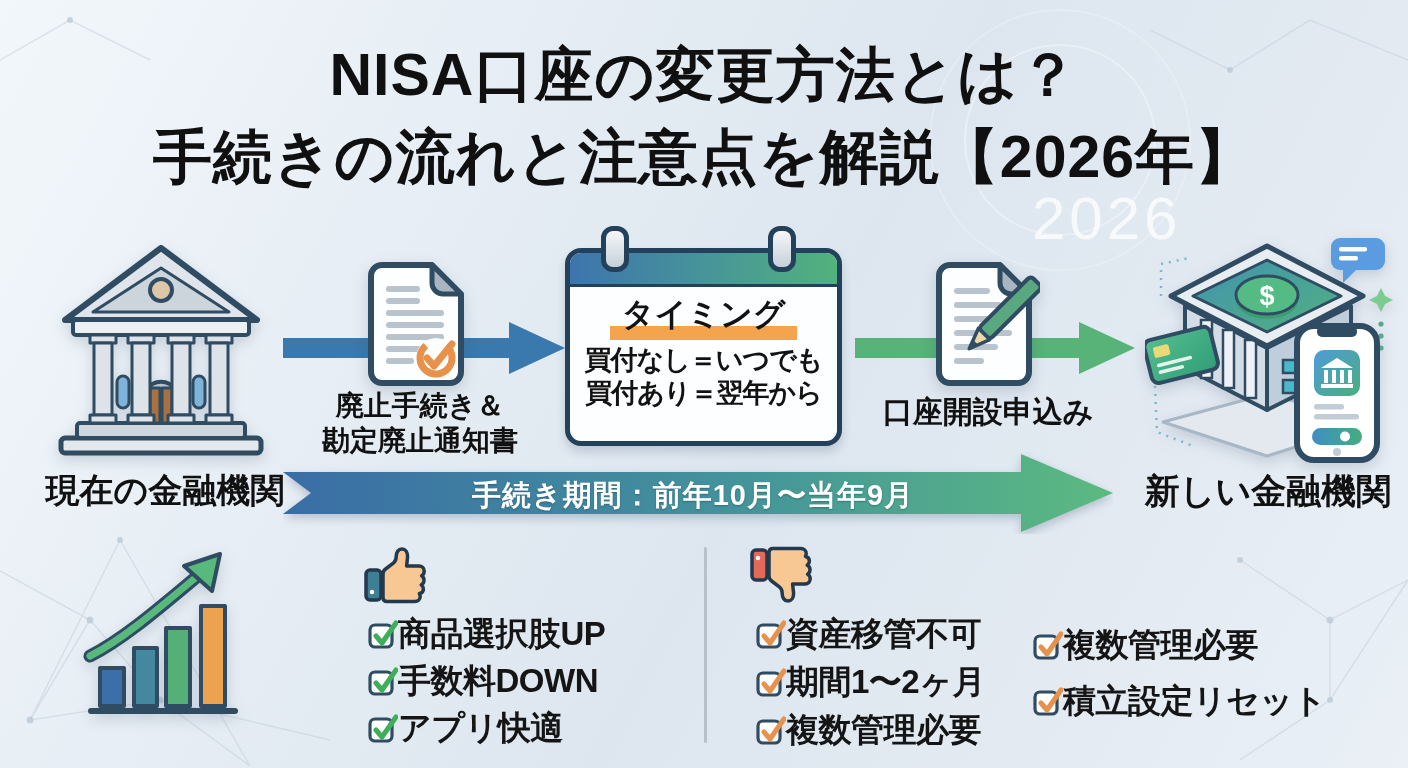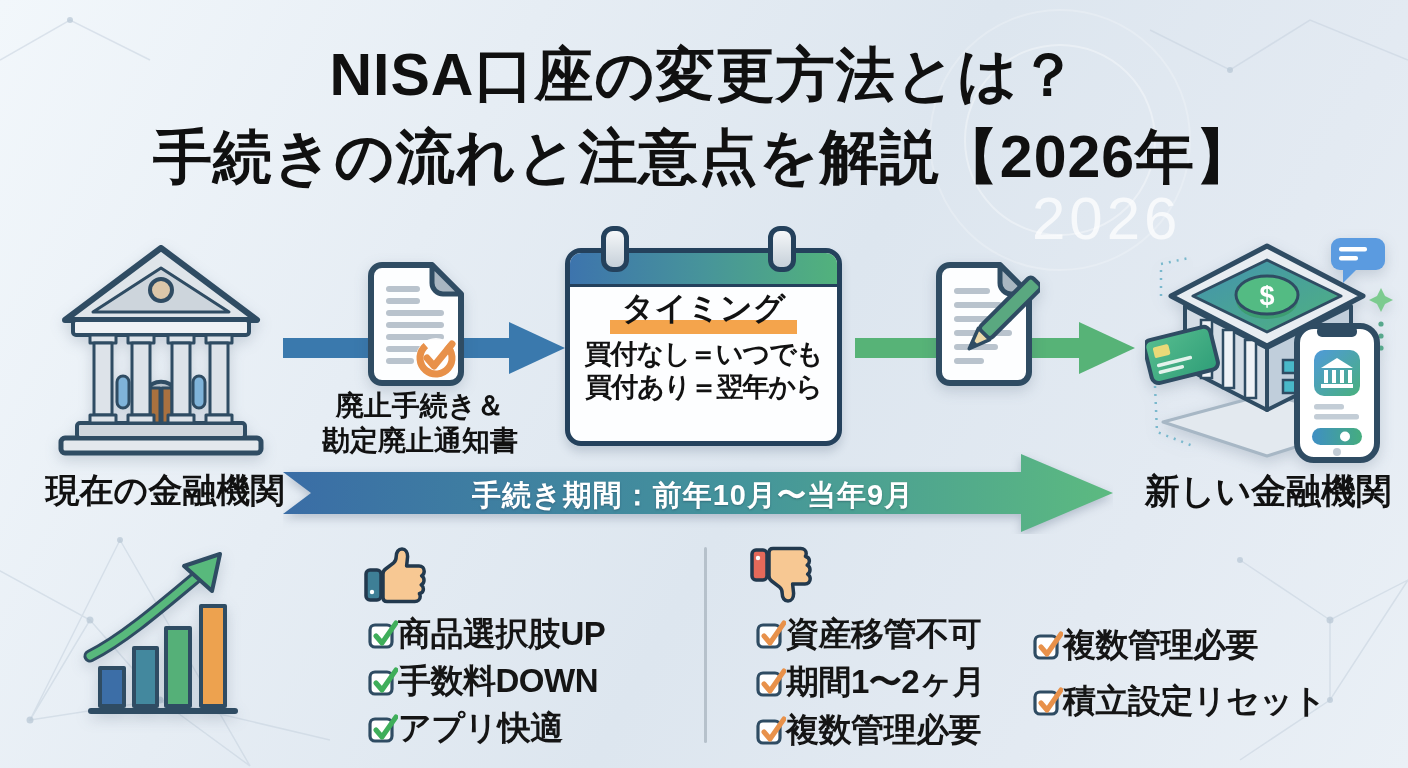--- a/index.html
+++ b/index.html
@@ -39,21 +39,21 @@
     border-radius:12px; background:linear-gradient(#f5f7f9,#c6d0d9); z-index:2;
   }
   #cal-ring-left  { left:36px; }
   #cal-ring-right { left:203px; }
   #cal-box {
     position:absolute; left:0; top:22px; width:277px; height:198px;
     border:5px solid #24415c; border-radius:16px; background:#fdfeff; overflow:hidden;
     box-shadow:0 6px 10px rgba(40,60,90,0.18);
   }
   #cal-head { height:34px; background:linear-gradient(90deg,#3d74ad,#47949a,#52b27c); border-bottom:3px solid #24415c; }
-  #cal-content { text-align:center; }
+  #cal-content { text-align:center; padding-top:6px; }
   #cal-title { display:inline-block; font-size:32px; font-weight:bold; padding:0 12px 3px;
     background:linear-gradient(to top,#f4a44c 30%,rgba(0,0,0,0) 30%); }
   .cal-line { font-size:27px; font-weight:bold; line-height:33px; letter-spacing:-1px; }
   #cal-lines { margin-top:4px; }
 
   
   #big-arrow { position:absolute; left:283px; top:452px; width:830px; height:82px; }
   #big-arrow-text {
     position:absolute; left:0; top:24px; width:820px; text-align:center;
     font-size:29px; font-weight:bold; color:#ffffff; letter-spacing:1px;
@@ -203,20 +203,21 @@
         <rect x="18" y="68" width="58" height="6" rx="3"></rect>
       <rect x="18" y="82" width="44" height="6" rx="3"></rect>
         <rect x="18" y="96" width="30" height="6" rx="3"></rect>
     </g>
     <g transform="rotate(45 58 62)">
       <rect x="50" y="2" width="16" height="74" rx="4" fill="#5aa880" stroke="#2f4c63" stroke-width="4"></rect>
       <polygon points="50,76 66,76 58,97" fill="#ecd9a9" stroke="#2f4c63" stroke-width="3.5" stroke-linejoin="round"></polygon>
       <polygon points="54.5,88 61.5,88 58,97" fill="#2f4c63"></polygon>
     </g>
   </svg>
+  <div id="label-application" class="flow-label">口座開設申込み</div>
 
   <svg class="abs icon-shadow" style="left:1145px; top:236px;" width="252" height="230" viewBox="0 0 252 230">
     <defs>
       <linearGradient id="roofGrad" x1="0" y1="0" x2="1" y2="1">
         <stop offset="0" stop-color="#4392b0"></stop>
           <stop offset="1" stop-color="#4fb27f"></stop>
       </linearGradient>
       <linearGradient id="appGrad" x1="0" y1="0" x2="1" y2="1">
         <stop offset="0" stop-color="#4f9ad9"></stop>
           <stop offset="1" stop-color="#49b07e"></stop>

